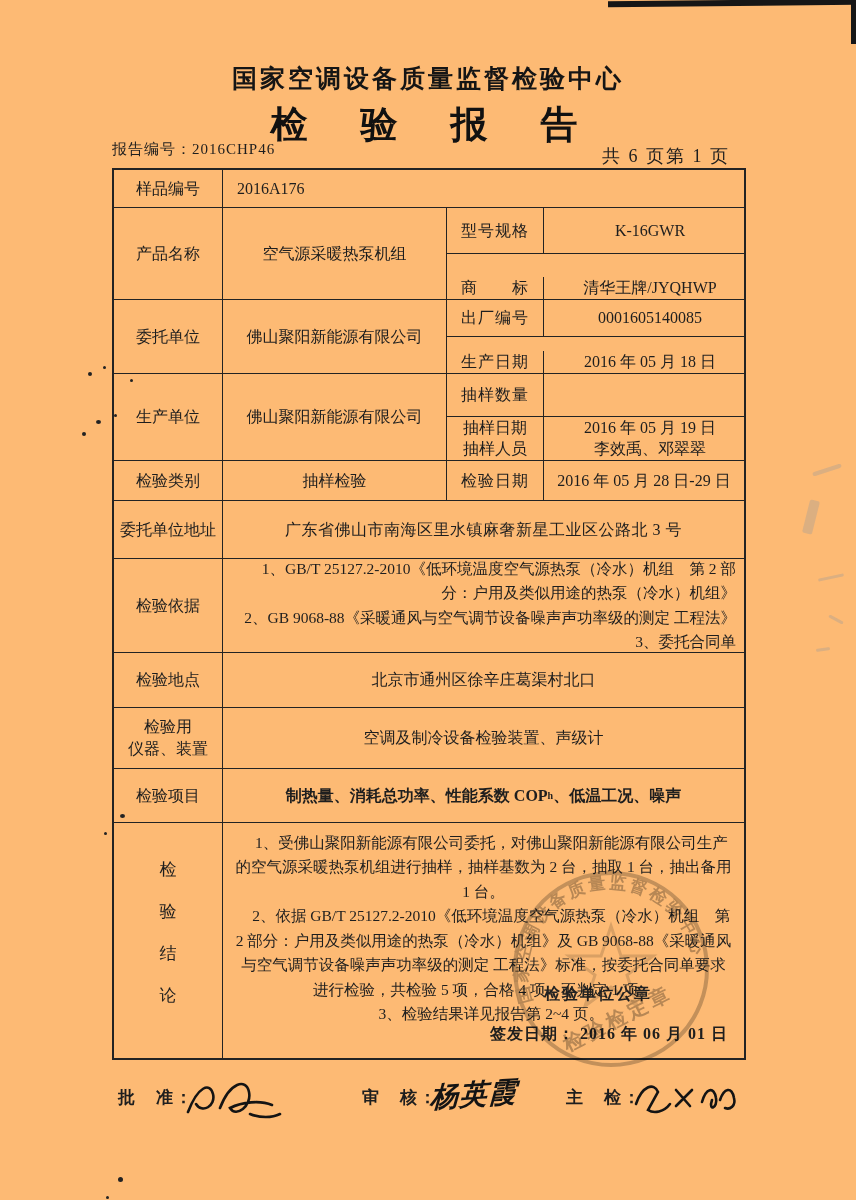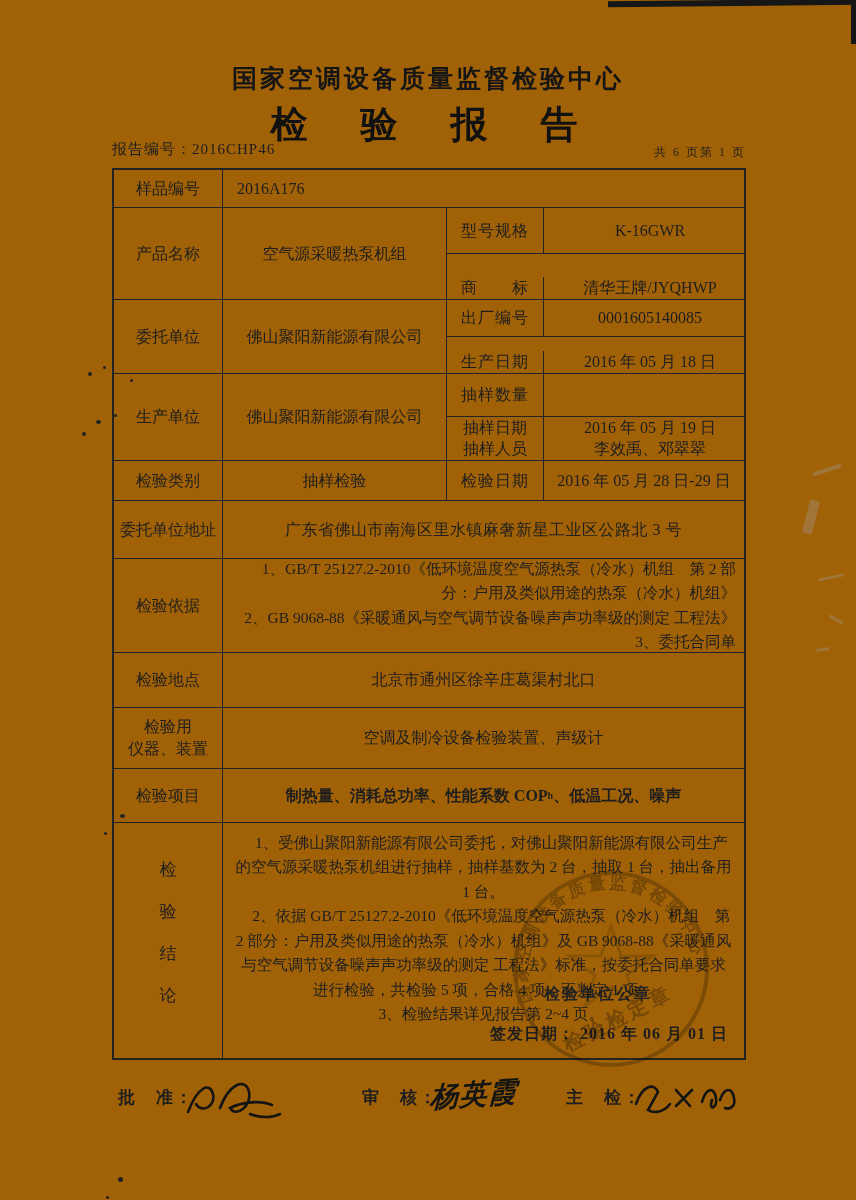--- a/index.html
+++ b/index.html
@@ -1,27 +1,27 @@
 <!DOCTYPE html>
 <html><head>
 <meta charset="utf-8">
 <style>
   html,body{margin:0;padding:0;background:#ffffff;}
   body{width:856px;height:1200px;overflow:hidden;
        font-family:"Liberation Serif","DejaVu Serif",serif;color:#1e1e1e;}
-  .page{position:relative;width:856px;height:1200px;background:#a16207;}
+  .page{position:relative;width:856px;height:1200px;background:#fdba74;}
 
   
   .org{position:absolute;top:62px;left:0;width:100%;text-align:center;
        font-size:25px;font-weight:bold;letter-spacing:3px;color:#151515;}
   .doc-title{position:absolute;top:100px;left:0;width:100%;text-align:center;
        font-size:37px;font-weight:bold;letter-spacing:8px;color:#111;}
   .meta{position:absolute;top:140px;left:112px;width:634px;font-size:15px;}
   .meta .rno{position:absolute;left:0;top:0;letter-spacing:1px;}
-  .meta .pgs{position:absolute;right:0;top:4px;font-size:12px;letter-spacing:2px;}
+  .meta .pgs{position:absolute;right:16px;top:4px;font-size:18px;letter-spacing:2px;}
 
   
   .tbl{position:absolute;left:112px;top:168px;width:634px;
        border:2px solid #232323;box-sizing:border-box;background:transparent;}
   .row{display:flex;box-sizing:border-box;border-bottom:1.5px solid #232323;}
   .row.last{border-bottom:none;}
   .c{display:flex;align-items:center;justify-content:center;box-sizing:border-box;
      font-size:16px;text-align:center;line-height:1.35;}
   .br{border-right:1.5px solid #232323;}
   .cA{width:109px;flex:0 0 109px;}

